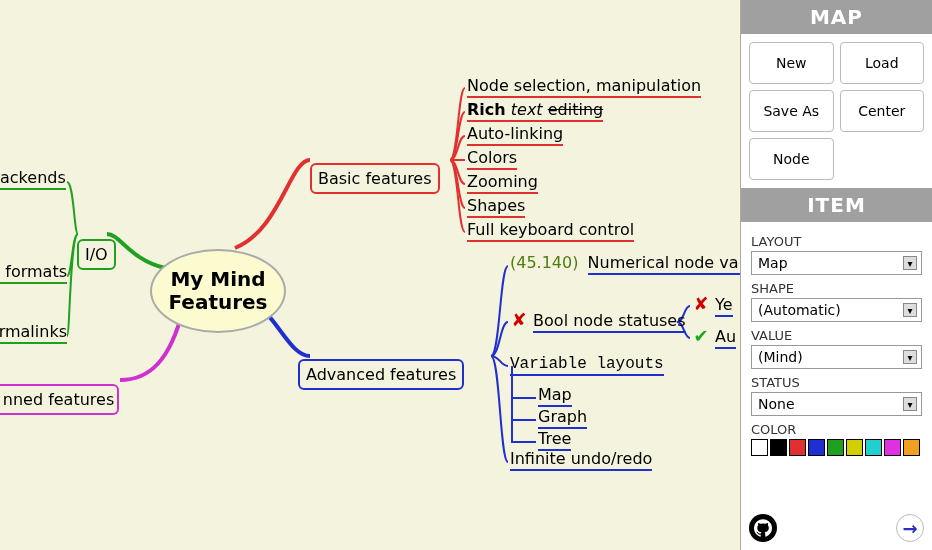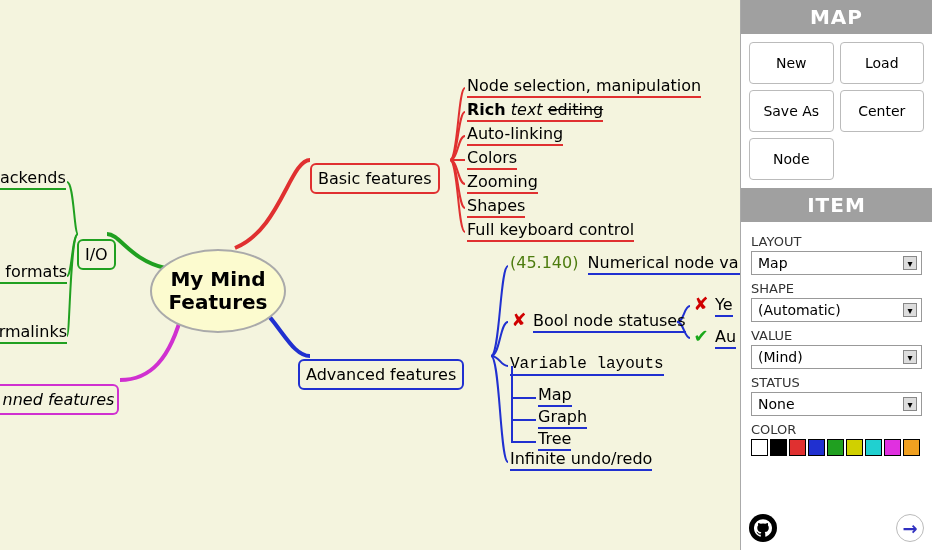--- a/index.html
+++ b/index.html
@@ -208,21 +208,21 @@
 <div class="leaf cut" style="left:0; top:168px; width:67px;">
   <span class="underline" style="border-color:#20a020;">ackends</span>
 </div>
 <div class="leaf cut" style="left:0; top:262px; width:67px;">
   <span class="underline" style="border-color:#20a020;">e formats</span>
 </div>
 <div class="leaf cut" style="left:0; top:322px; width:67px;">
   <span class="underline" style="border-color:#20a020;">ermalinks</span>
 </div>
 
-<div class="node cut" style="left:0; top:365px; width:119px; border-color:#d030d0; border-left:none; border-top-left-radius:0; border-bottom-left-radius:0;font-style:italic;">
+<div class="node cut" style="left:0; top:365px; width:119px; border-color:#d030d0; border-left:none; border-top-left-radius:0; border-bottom-left-radius:0;">
   <span>nned features</span>
 </div>
 
 <div class="node" style="left:310px; top:144px; border-color:#e03030;">
   <span>Basic features</span>
 </div>
 
 <div class="leaf" style="left:467px; top:76px;">
   <span class="underline" style="border-color:#e03030;">Node selection, manipulation</span>
 </div>

